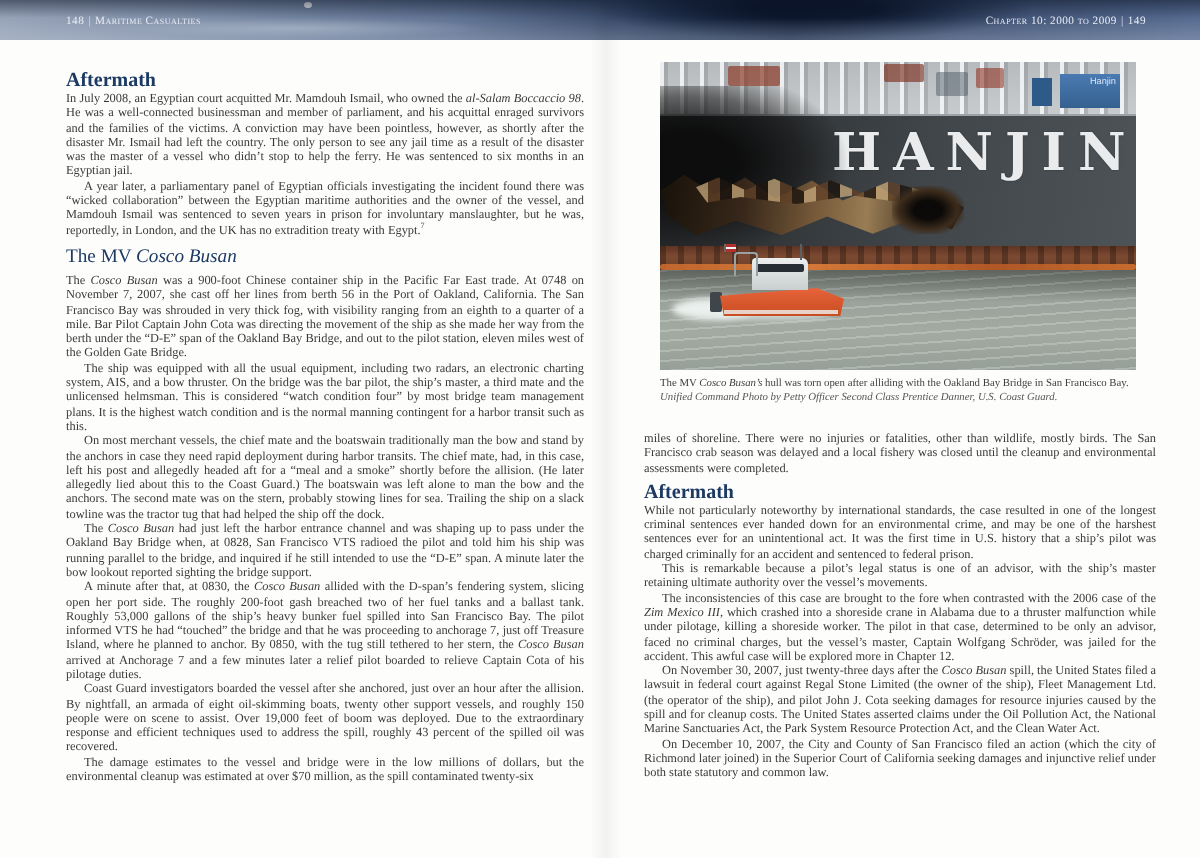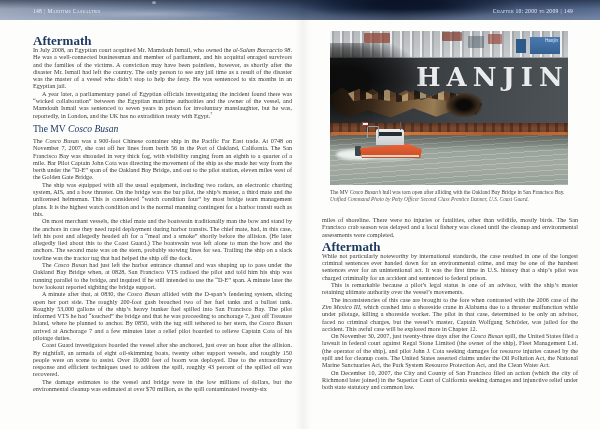--- a/index.html
+++ b/index.html
@@ -23,21 +23,21 @@
   .hsep{margin:0 2px;opacity:.85;}
 
   
   .col{position:absolute;font-size:6.2px;line-height:7.3px;}
   .col-left{left:33px;top:36px;width:259px;}
   .col-right{left:322px;top:216px;width:256px;}
   .par{margin:0;text-align:justify;}
   .par.ind{text-indent:9px;}
   em{font-style:italic;}
   sup{font-size:65%;vertical-align:super;line-height:0;}
-  .subhead{margin:0 0 1px 0;font-size:13px;line-height:9px;font-weight:bold;color:var(--navy,#1d3a63);}
+  .subhead{margin:0 0 1px 0;font-size:10px;line-height:9px;font-weight:bold;color:var(--navy,#1d3a63);}
   .col-right .subhead{margin-top:4px;}
   .chapterhead{margin:4px 0 2px 0;font-size:9.6px;line-height:12px;font-weight:normal;text-align:left;color:var(--navy,#1d3a63);}
 
   
   .photo{position:absolute;left:330px;top:31px;width:238px;height:154px;overflow:hidden;background:#000000;}
   .deck{position:absolute;left:0;top:0;width:238px;height:30px;
         background:repeating-linear-gradient(90deg,rgba(246,247,248,.85) 0 2px,rgba(118,124,130,.30) 2px 4px,rgba(201,204,207,.12) 4px 10px),
                    linear-gradient(#b4b8bb,#cbcecf);}
   .deck-block{position:absolute;border-radius:1px;}
   .deck-red1{left:34px;top:2px;width:26px;height:10px;background:#8c3a28;opacity:.7;}

